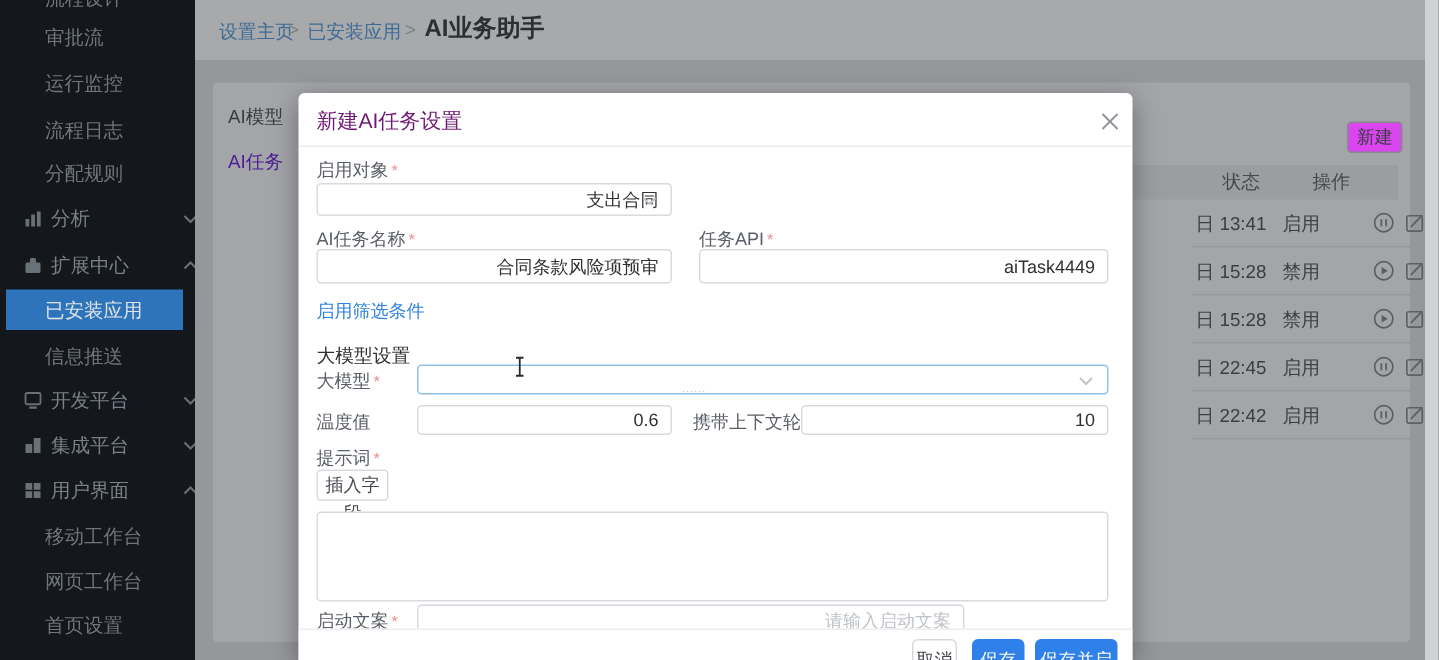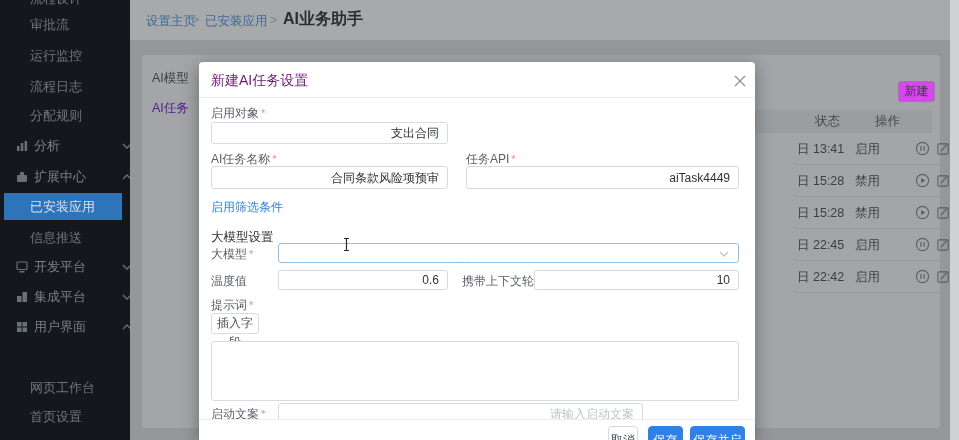--- a/index.html
+++ b/index.html
@@ -140,20 +140,23 @@
         <rect x="6.5" y="1" width="4.5" height="4.5" fill="#6a7078"></rect>
         <rect x="1" y="6.5" width="4.5" height="4.5" fill="#6a7078"></rect>
         <rect x="6.5" y="6.5" width="4.5" height="4.5" fill="#6a7078"></rect>
       </svg>
     <span class="lbl">用户界面</span>
     <svg class="sb-chev" viewBox="0 0 10 6">
         <polyline points="1,5 5,1 9,5" fill="none" stroke="#6a7078" stroke-width="1.4"></polyline>
       </svg>
   </div>
 
+  <div class="sb-item" style="top:343px">
+      <span class="lbl">移动工作台</span>
+    </div>
   <div class="sb-item" style="top:373px">
       <span class="lbl">网页工作台</span>
     </div>
   <div class="sb-item" style="top:402px">
       <span class="lbl">首页设置</span>
     </div>
 </div>
 
 <div class="main">
   <div class="topbar">

